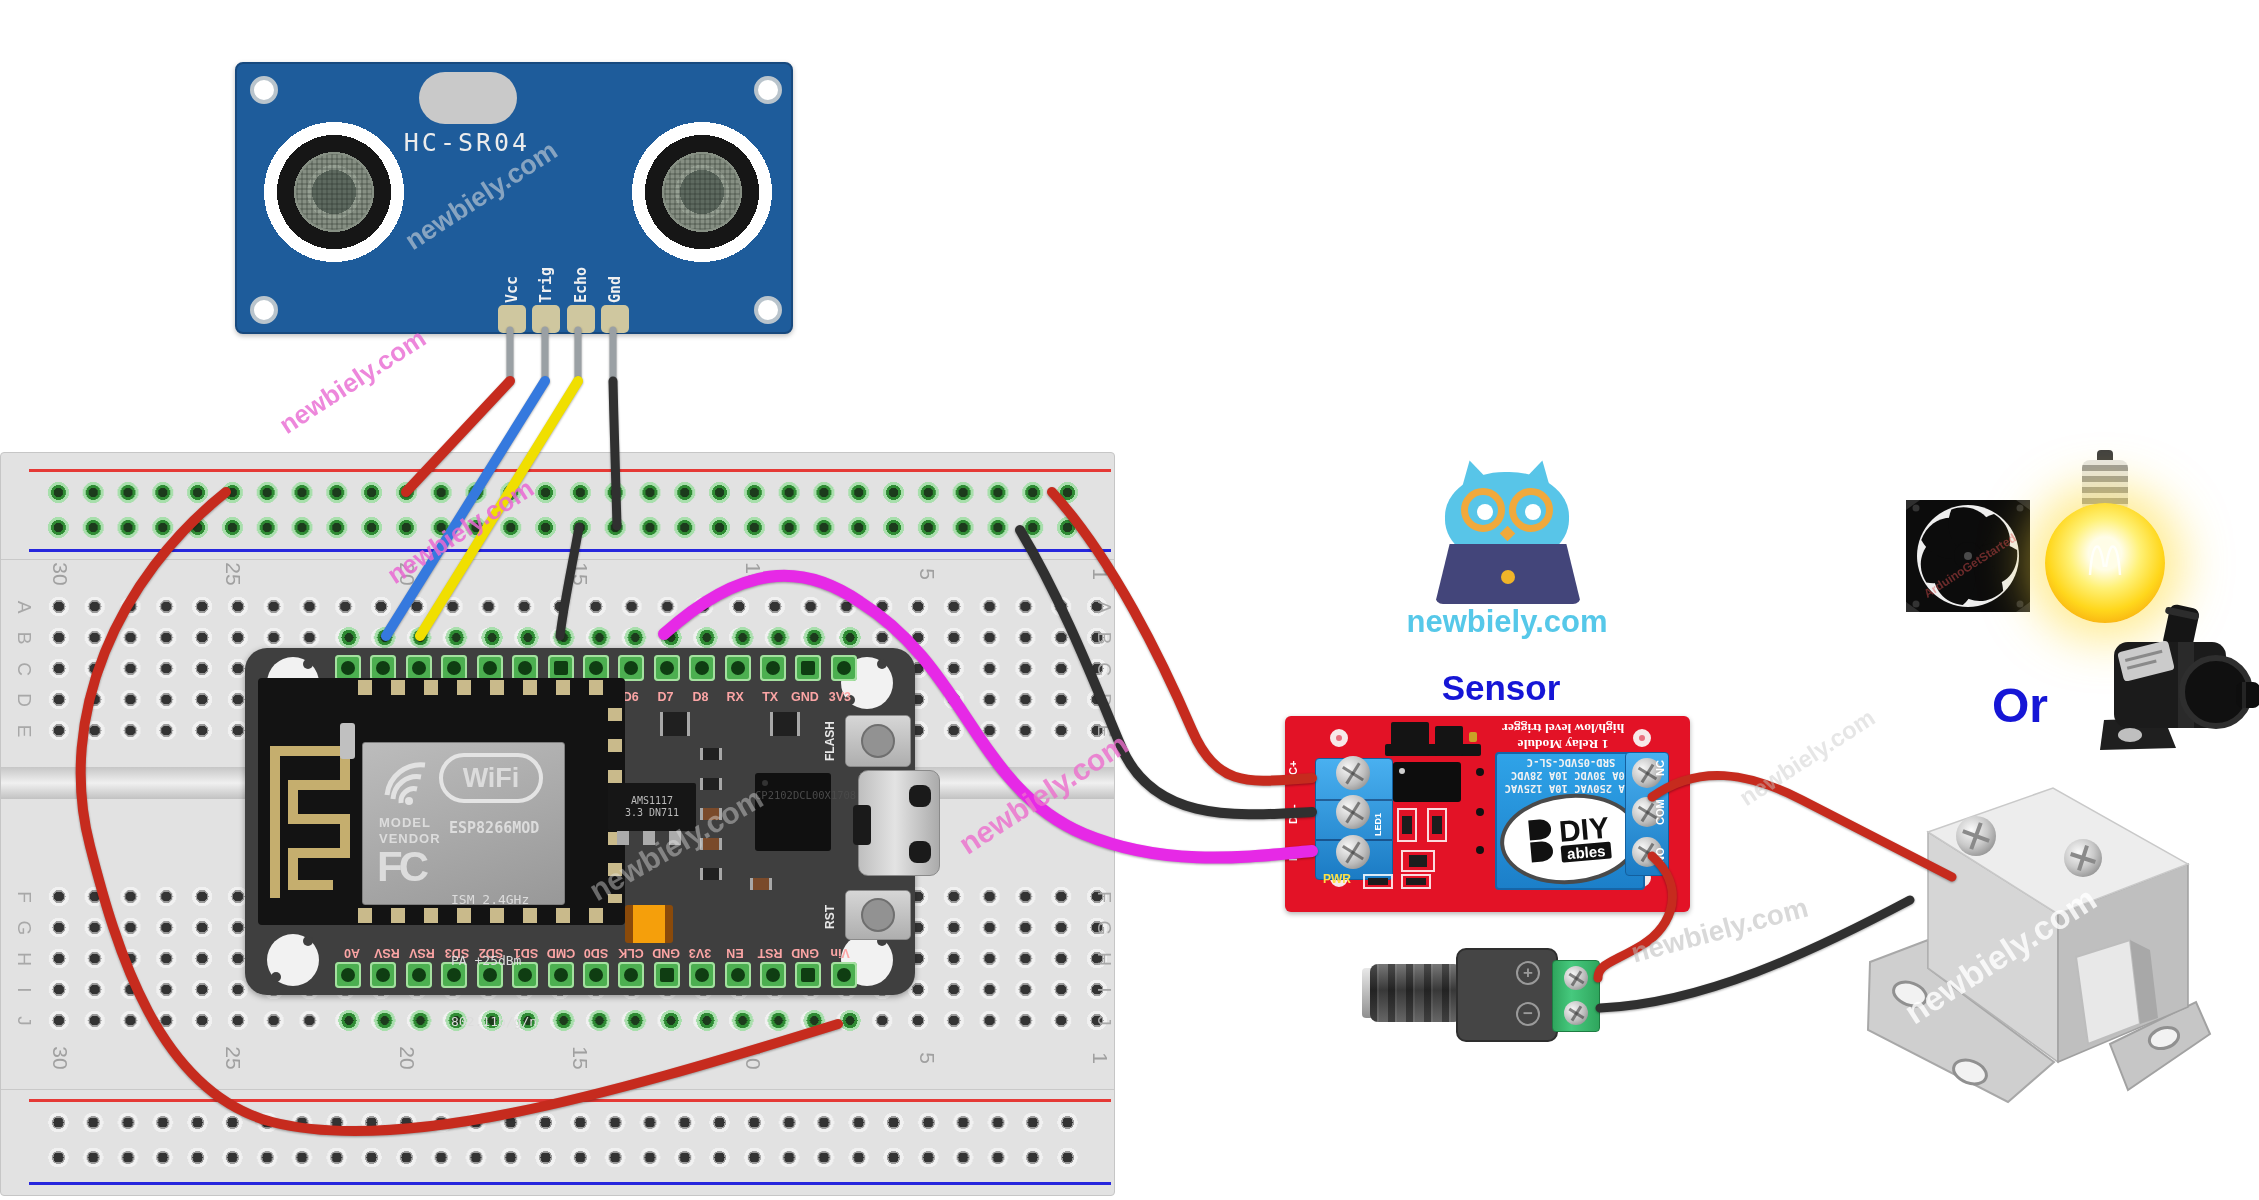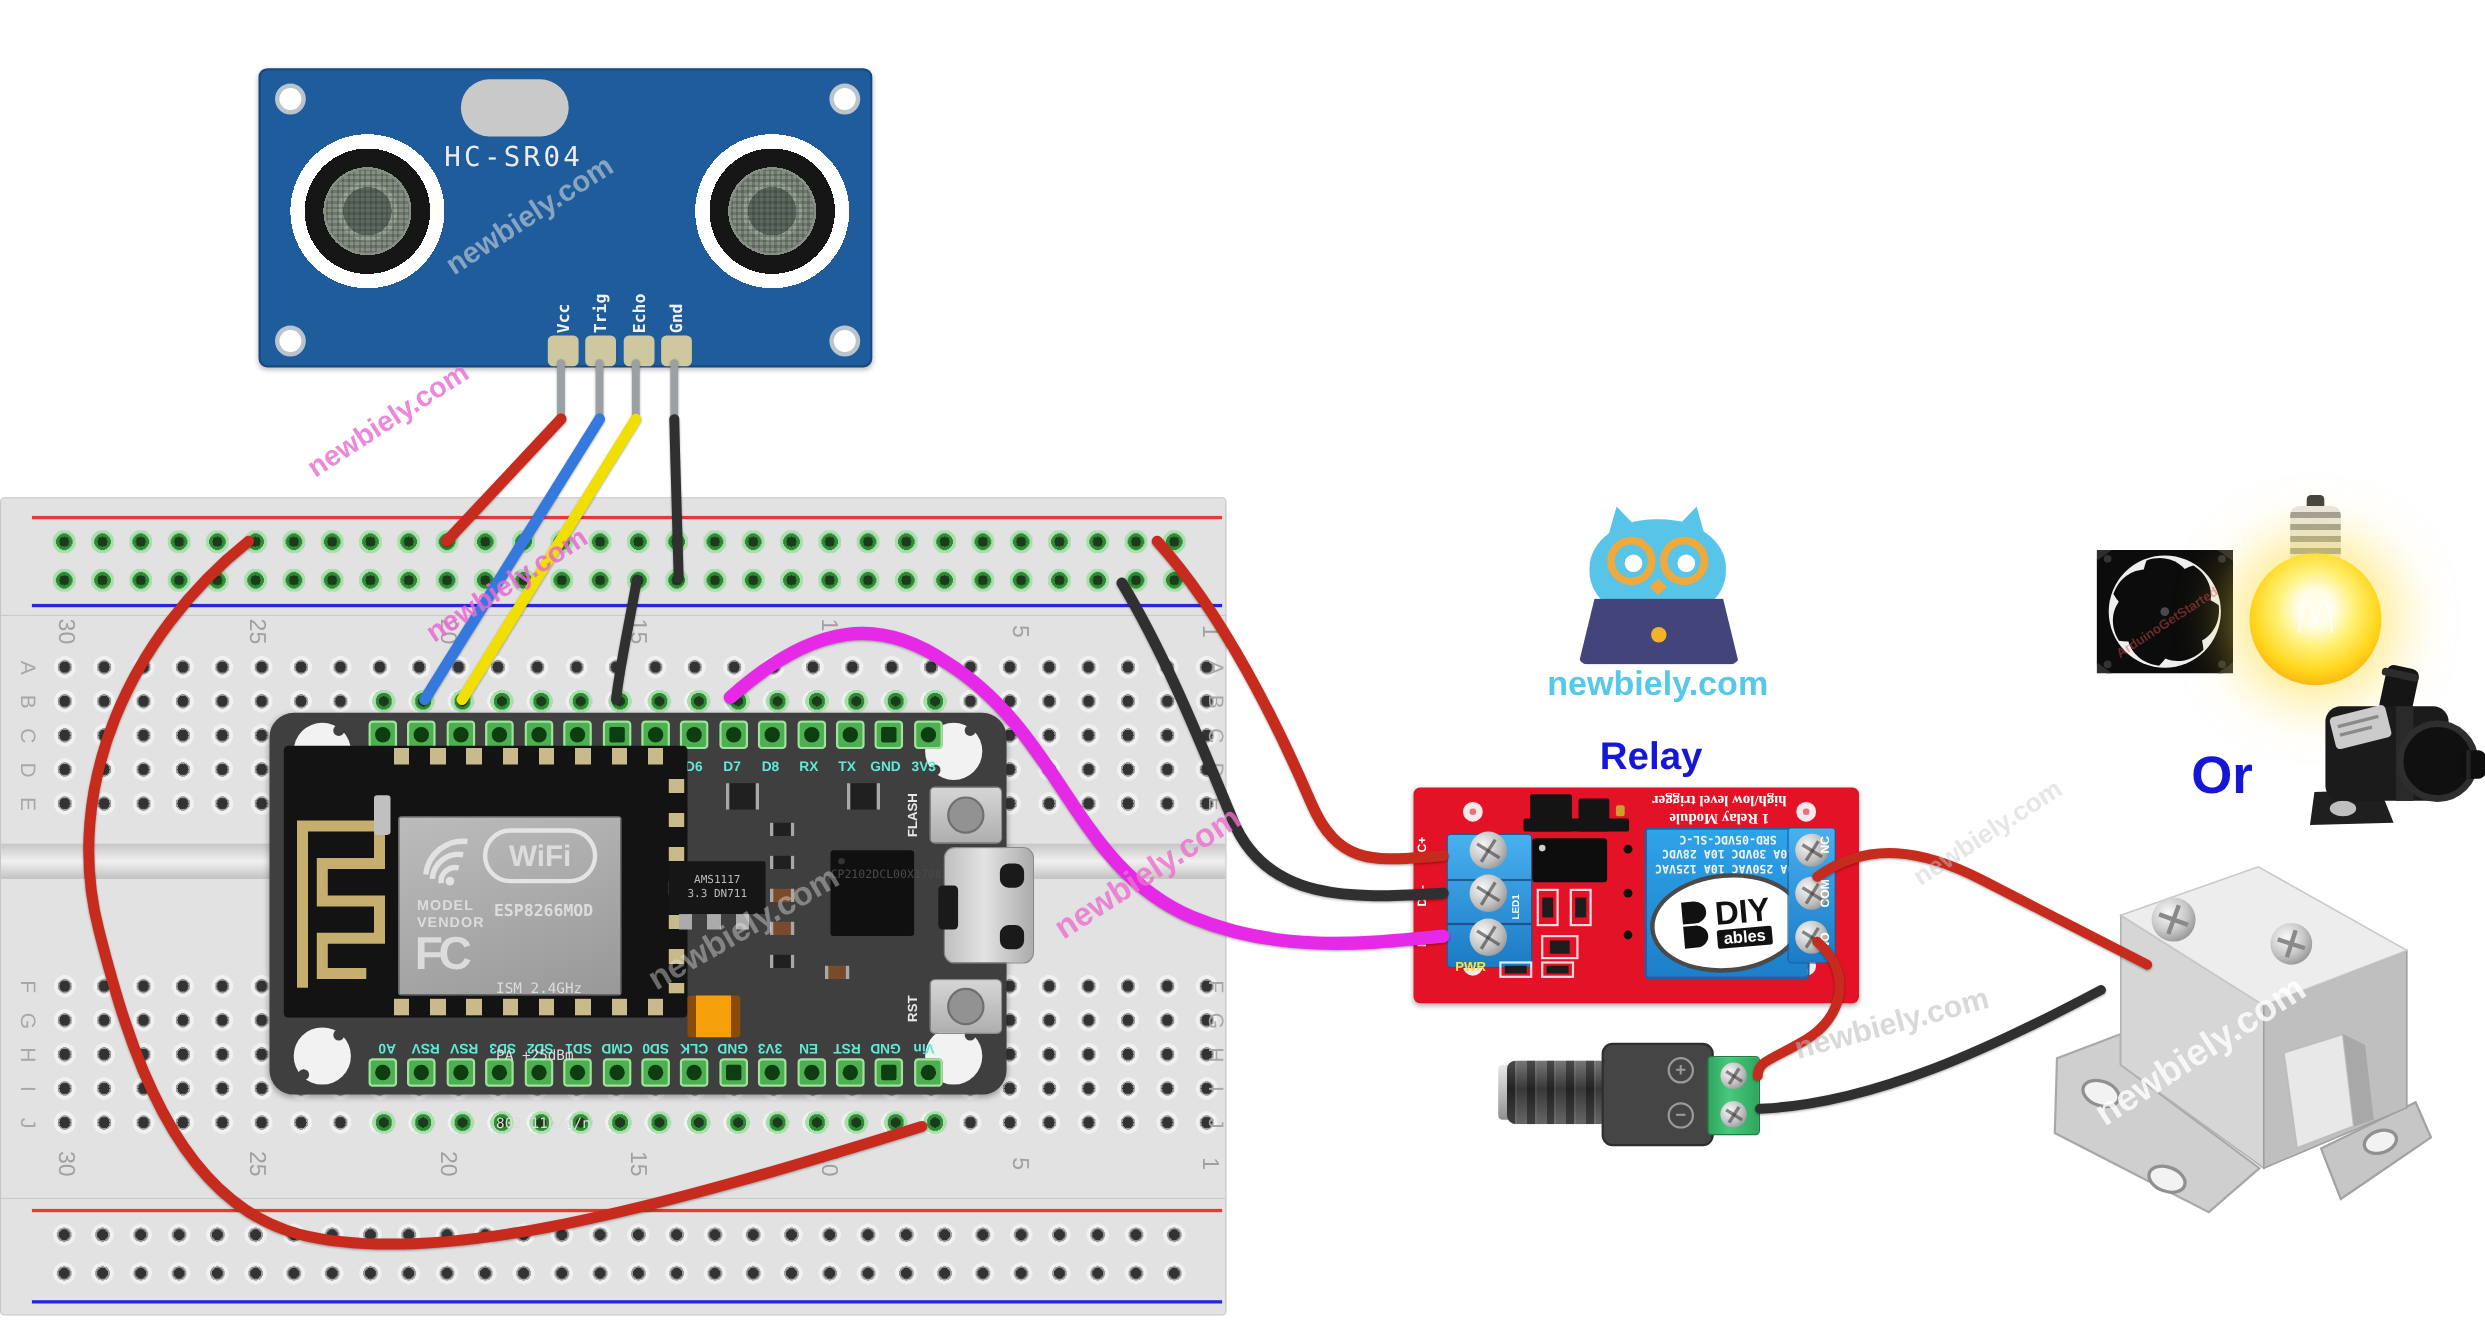--- a/index.html
+++ b/index.html
@@ -61,21 +61,21 @@
   .mhole { position:absolute; width:52px; height:52px; border-radius:50%; background:#f2f2f2; }
   .mhole::after { content:""; position:absolute; left:4px; top:38px; width:10px; height:10px; border-radius:50%; background:#3f3f3f; }
   .mhole::before { content:""; position:absolute; left:36px; top:2px; width:10px; height:10px; border-radius:50%; background:#3f3f3f; }
   .pins { position:absolute; left:90px; width:522px; height:26px; display:flex; justify-content:space-between; }
   .pins span { width:26px; height:26px; background:var(--pin_green,#4caf50); border-radius:4px; position:relative;
                box-shadow:inset 0 0 0 2px #a5e0a0; }
   .pins span::after { content:""; position:absolute; inset:6px; background:#0f3d12; border-radius:50%; }
   .pins-top span:nth-child(7)::after, .pins-top span:nth-child(14)::after { border-radius:2px; }
   .pins-bottom span:nth-child(10)::after, .pins-bottom span:nth-child(14)::after { border-radius:2px; }
   .pinlab { position:absolute; left:90px; width:522px; height:16px; display:flex; justify-content:space-between; }
-  .pinlab span { width:34px; font-size:12.5px; font-weight:bold; color:#5eead4; text-align:center; }
+  .pinlab span { width:34px; font-size:12.5px; font-weight:bold; color:#fca5a5; text-align:center; }
   .pinlab-b span { transform:rotate(180deg); }
   .esp { position:absolute; left:13px; top:30px; width:367px; height:247px; background:#131313; border-radius:4px; }
   .esp-pads { position:absolute; }
   .esp-pads.t { left:100px; top:2px; width:250px; height:15px;
         background:repeating-linear-gradient(90deg,#c9ba8b 0 14px, transparent 14px 33px); }
   .esp-pads.b { left:100px; top:230px; width:250px; height:15px;
         background:repeating-linear-gradient(90deg,#c9ba8b 0 14px, transparent 14px 33px); }
   .esp-pads.r { left:350px; top:30px; width:14px; height:195px;
         background:repeating-linear-gradient(180deg,#c9ba8b 0 13px, transparent 13px 31px); }
   .shield { position:absolute; left:104px; top:64px; width:203px; height:163px; border-radius:3px;
@@ -197,21 +197,21 @@
   .wires path { fill:none; stroke-linecap:round; filter:drop-shadow(0 1px 1px rgba(0,0,0,.35)); }
 
   
   .wm { position:absolute; font-weight:bold; white-space:nowrap; transform-origin:left center; pointer-events:none; }
 </style>
 </head>
 <body>
 
 <div class="canvas">
 
-  <div class="cap cap-relay">Relay</div>
+  <div class="cap cap-relay">Sensor</div>
   <div class="cap cap-or">Or</div>
 
   <div class="sensor">
     <div class="shole" style="left:13px;top:12px"></div>
     <div class="shole" style="left:517px;top:12px"></div>
     <div class="shole" style="left:13px;top:232px"></div>
     <div class="shole" style="left:517px;top:232px"></div>
     <div class="soval"></div>
     <div class="sname">HC-SR04</div>
     <div class="tx" style="left:17px;top:48px"></div>

